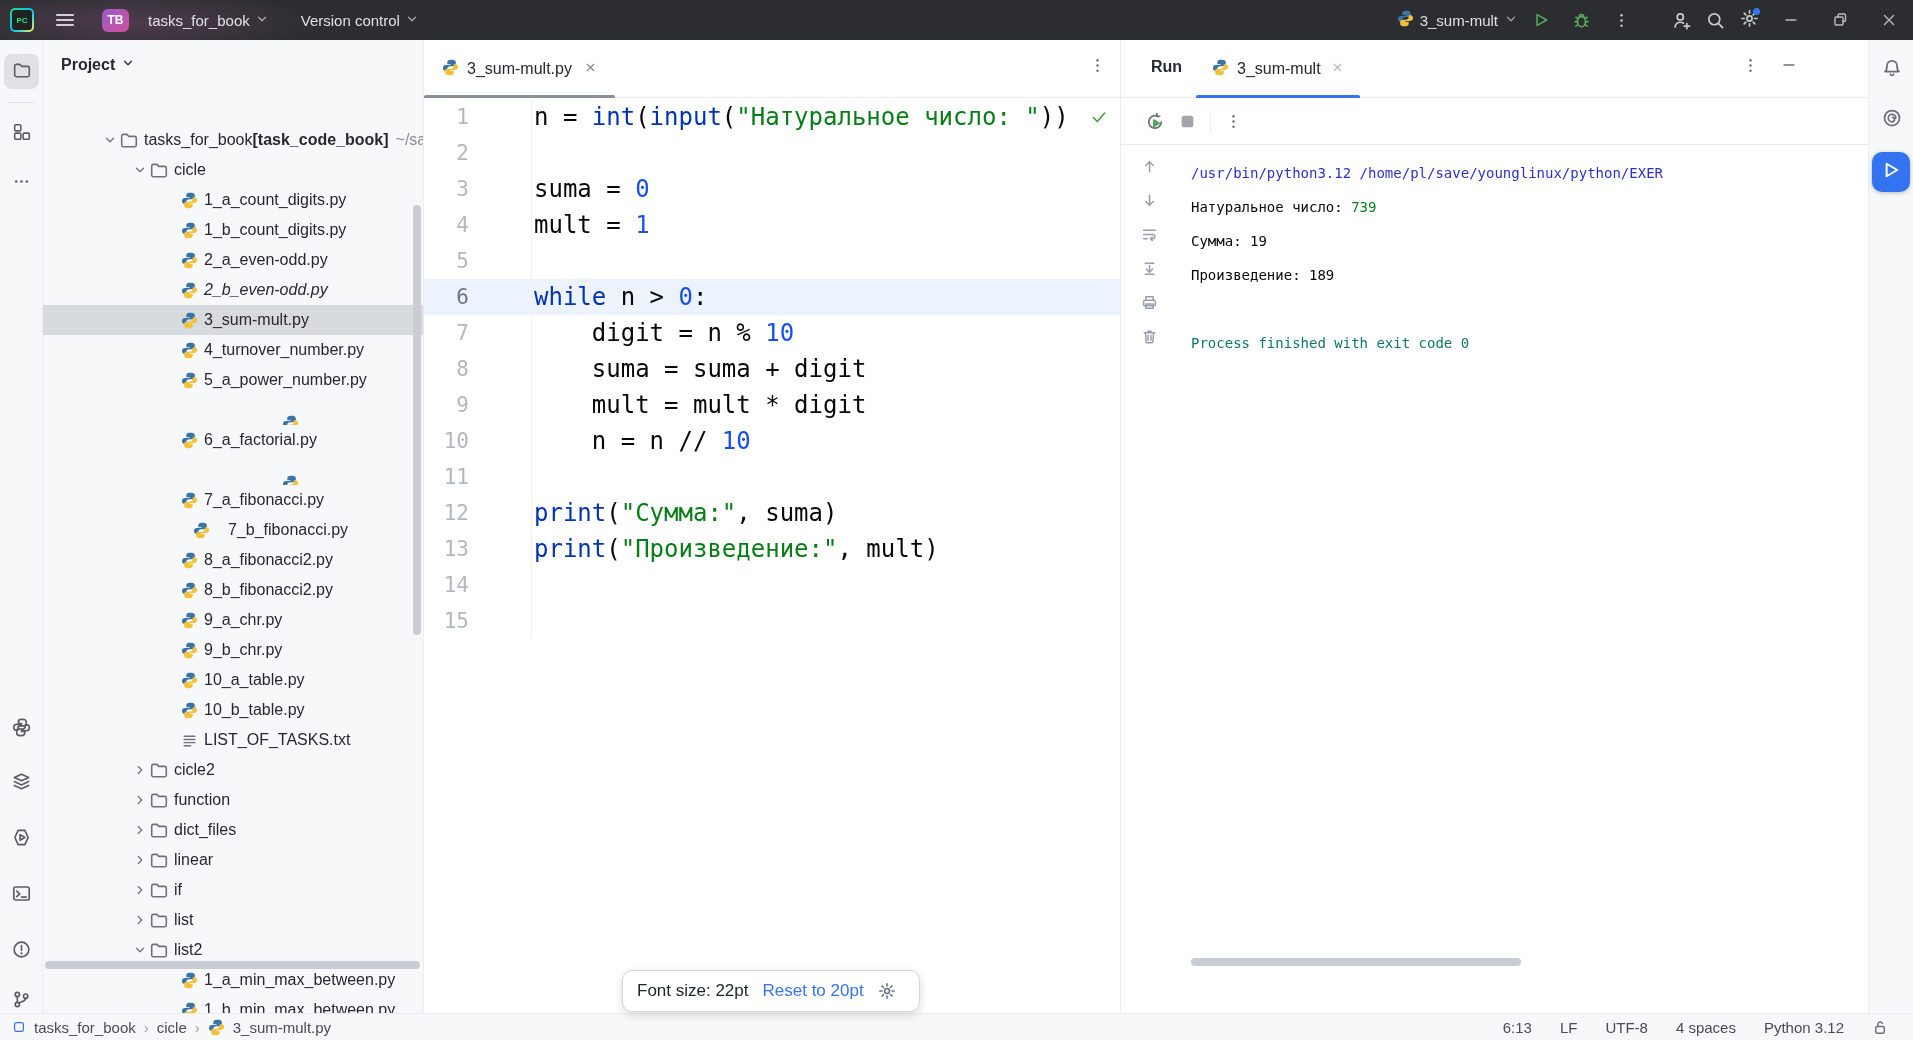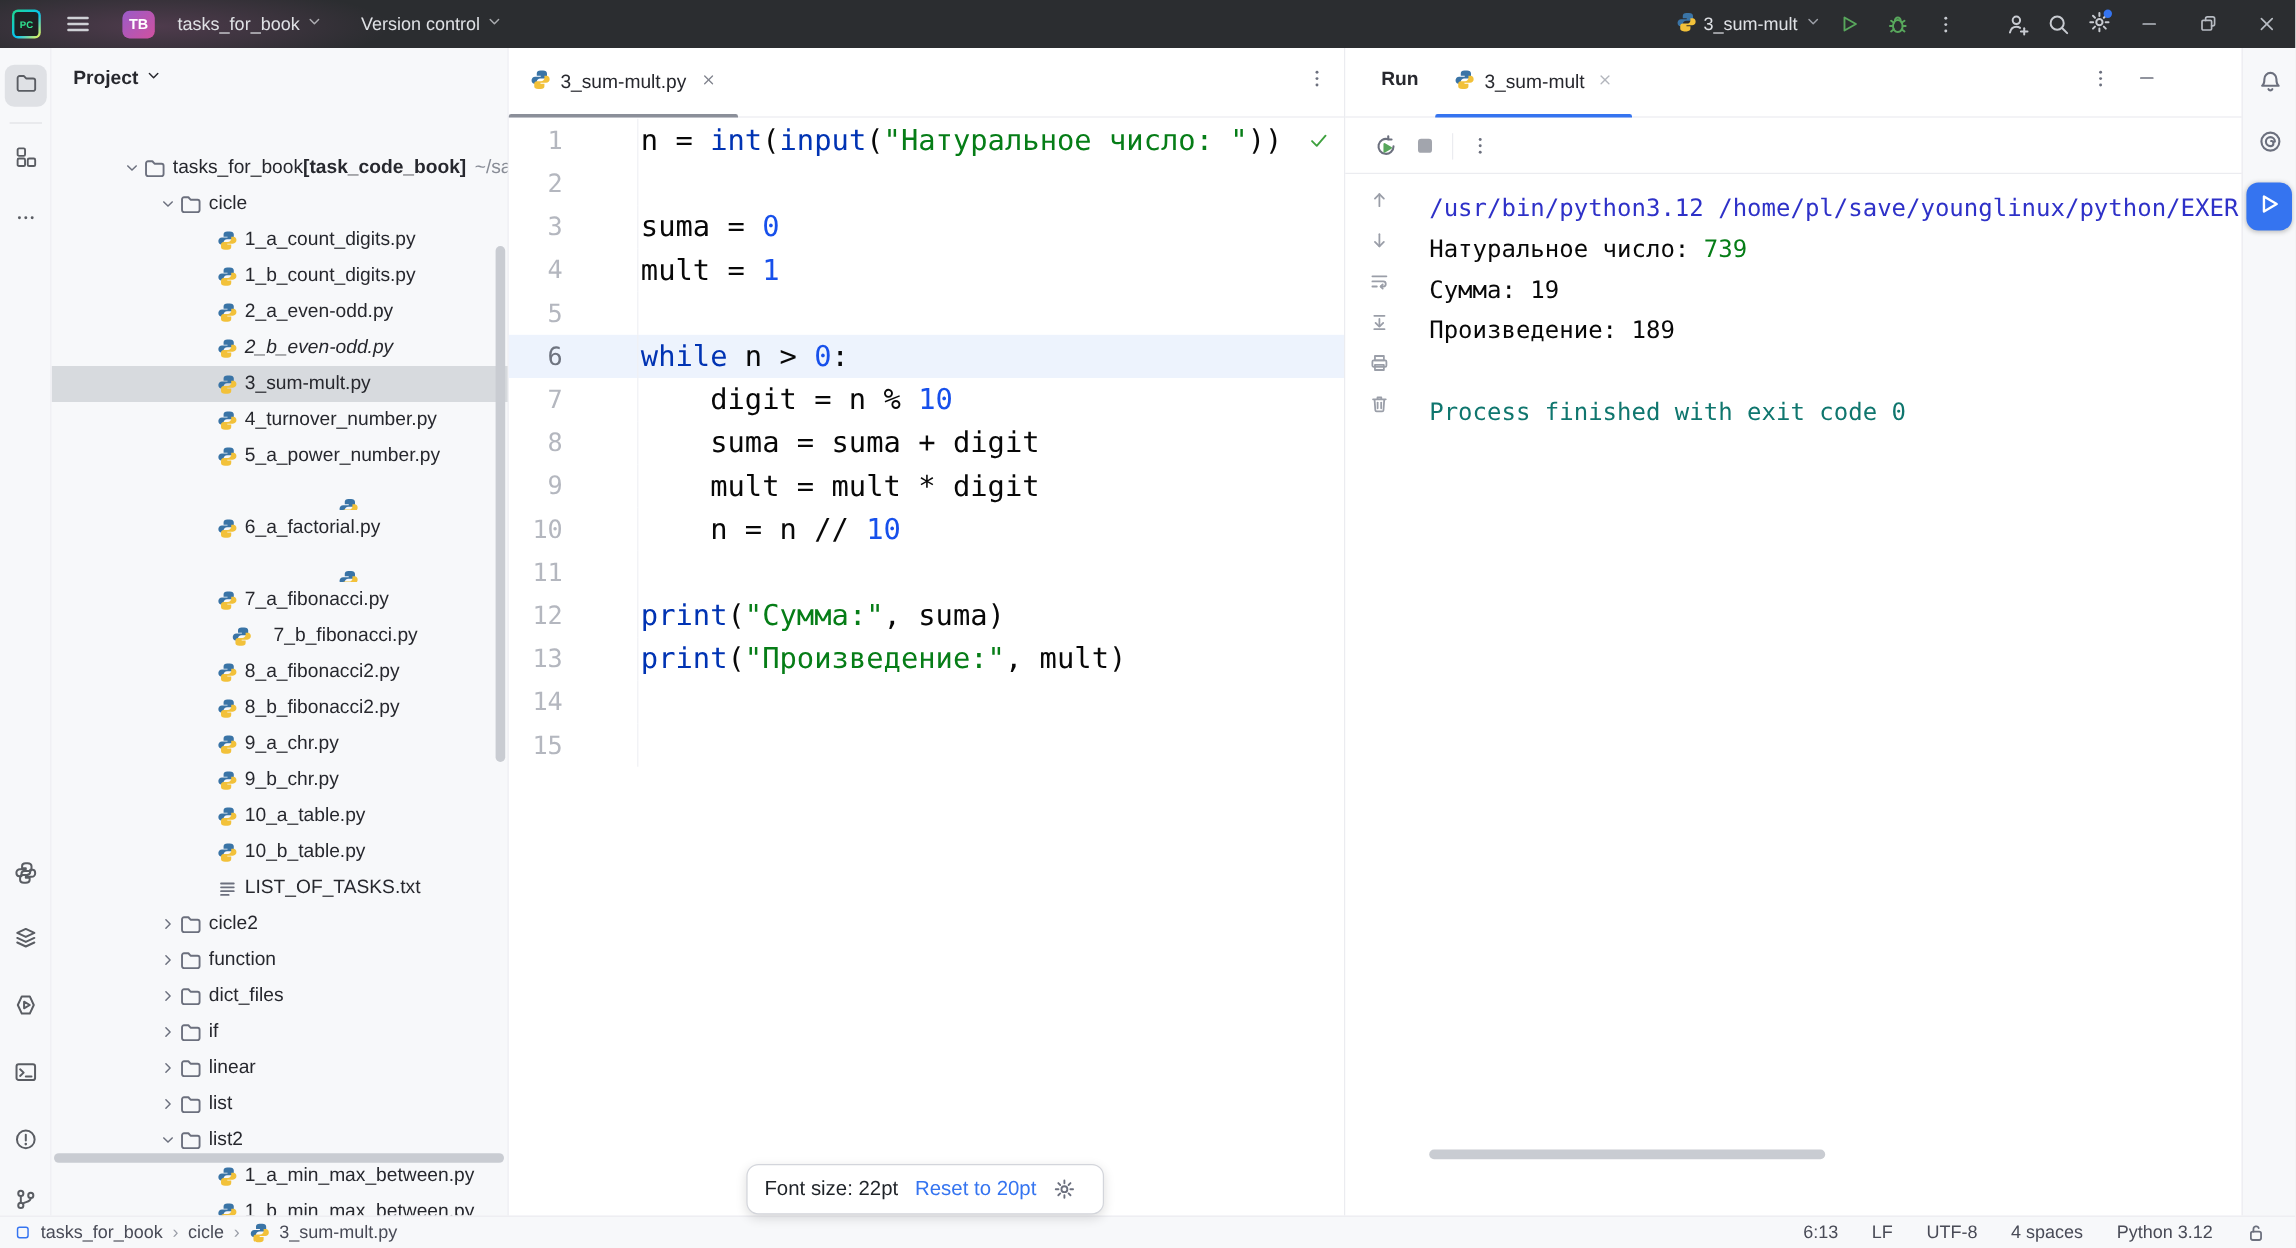--- a/index.html
+++ b/index.html
@@ -67,21 +67,21 @@
   .rtab{position:absolute;left:75px;top:0;height:58px;display:flex;align-items:center;gap:8px;padding:0 16px;font-size:16px;color:#27282e;cursor:pointer;}
   .rtab .underline{position:absolute;left:0;bottom:0;height:3px;width:100%;background:#3574f0;border-radius:2px 2px 0 0;}
   .rtab .x{color:#b3b6bd;margin-left:2px;}
   .rhead-kebab{position:absolute;right:110px;top:17px;color:#6c707e;cursor:pointer;}
   .rhead-min{position:absolute;right:72px;top:17px;color:#6c707e;cursor:pointer;}
   .runtool{position:absolute;left:0;top:59px;width:748px;height:46px;border-bottom:1px solid #ebecf0;display:flex;align-items:center;gap:14px;padding-left:24px;}
   .rt-ic{color:#6c707e;cursor:pointer;display:flex;align-items:center;}
   .rt-sep{width:1px;height:22px;background:#ebecf0;}
   .cgutter{position:absolute;left:8px;top:116px;width:40px;display:flex;flex-direction:column;gap:13px;align-items:center;}
   .cg-ic{color:#9a9ea8;cursor:pointer;height:21px;display:flex;align-items:center;}
-  .console{position:absolute;left:70px;top:116px;width:678px;font-family:"DejaVu Sans Mono",monospace;font-size:20px;line-height:34px;white-space:pre;overflow:hidden;}
+  .console{position:absolute;left:70px;top:116px;width:678px;font-family:"DejaVu Sans Mono",monospace;font-size:14px;line-height:34px;white-space:pre;overflow:hidden;}
   .ck-cmd{color:#2e31c8}.ck-out{color:#080808}.ck-inp{color:#067d17}.ck-sys{color:#0f766e}
   .chscroll{position:absolute;left:70px;top:918px;width:330px;height:8px;border-radius:4px;background:#c9ccd2;}
   
   .rstrip{position:absolute;left:1868px;top:40px;width:45px;height:973px;background:#f7f8fa;border-left:1px solid #ebecf0;}
   .rs-ic{position:absolute;left:0;width:45px;display:flex;justify-content:center;color:#6c707e;cursor:pointer;}
   .bluerun{position:absolute;left:1872px;top:152px;width:38px;height:40px;border-radius:10px;background:#3574f0;
            display:flex;align-items:center;justify-content:center;color:#fff;cursor:pointer;box-shadow:0 1px 4px rgba(0,0,0,.25);}
   
   .fpopup{position:absolute;left:622px;top:970px;width:298px;height:42px;background:#fff;border:1px solid #d3d5db;border-radius:10px;
           box-shadow:0 3px 10px rgba(0,0,0,.14);display:flex;align-items:center;gap:14px;padding:0 14px;font-size:17px;color:#1f2328;z-index:5;}
@@ -530,34 +530,34 @@
           <span class="chev">
             <svg width="14" height="14" viewBox="0 0 16 16" fill="none" stroke="currentColor" stroke-width="1.4" stroke-linecap="round" stroke-linejoin="round">
               <polyline points="6,4 10,8 6,12"></polyline>
             </svg>
           </span>
           <span class="ticon">
             <svg width="18" height="18" viewBox="0 0 16 16" fill="none" stroke="currentColor" stroke-width="1.4" stroke-linecap="round" stroke-linejoin="round">
               <path d="M1.5 4.5a1.5 1.5 0 0 1 1.5-1.5h3.2l1.6 1.8h5.2a1.5 1.5 0 0 1 1.5 1.5v6.2a1.5 1.5 0 0 1-1.5 1.5H3a1.5 1.5 0 0 1-1.5-1.5z"></path>
             </svg>
           </span>
-          <span>if</span>
+          <span>linear</span>
         </div>
         <div class="trow" style="padding-left: 88px;">
           <span class="chev">
             <svg width="14" height="14" viewBox="0 0 16 16" fill="none" stroke="currentColor" stroke-width="1.4" stroke-linecap="round" stroke-linejoin="round">
               <polyline points="6,4 10,8 6,12"></polyline>
             </svg>
           </span>
           <span class="ticon">
             <svg width="18" height="18" viewBox="0 0 16 16" fill="none" stroke="currentColor" stroke-width="1.4" stroke-linecap="round" stroke-linejoin="round">
               <path d="M1.5 4.5a1.5 1.5 0 0 1 1.5-1.5h3.2l1.6 1.8h5.2a1.5 1.5 0 0 1 1.5 1.5v6.2a1.5 1.5 0 0 1-1.5 1.5H3a1.5 1.5 0 0 1-1.5-1.5z"></path>
             </svg>
           </span>
-          <span>linear</span>
+          <span>if</span>
         </div>
         <div class="trow" style="padding-left: 88px;">
           <span class="chev">
             <svg width="14" height="14" viewBox="0 0 16 16" fill="none" stroke="currentColor" stroke-width="1.4" stroke-linecap="round" stroke-linejoin="round">
               <polyline points="6,4 10,8 6,12"></polyline>
             </svg>
           </span>
           <span class="ticon">
             <svg width="18" height="18" viewBox="0 0 16 16" fill="none" stroke="currentColor" stroke-width="1.4" stroke-linecap="round" stroke-linejoin="round">
               <path d="M1.5 4.5a1.5 1.5 0 0 1 1.5-1.5h3.2l1.6 1.8h5.2a1.5 1.5 0 0 1 1.5 1.5v6.2a1.5 1.5 0 0 1-1.5 1.5H3a1.5 1.5 0 0 1-1.5-1.5z"></path>

